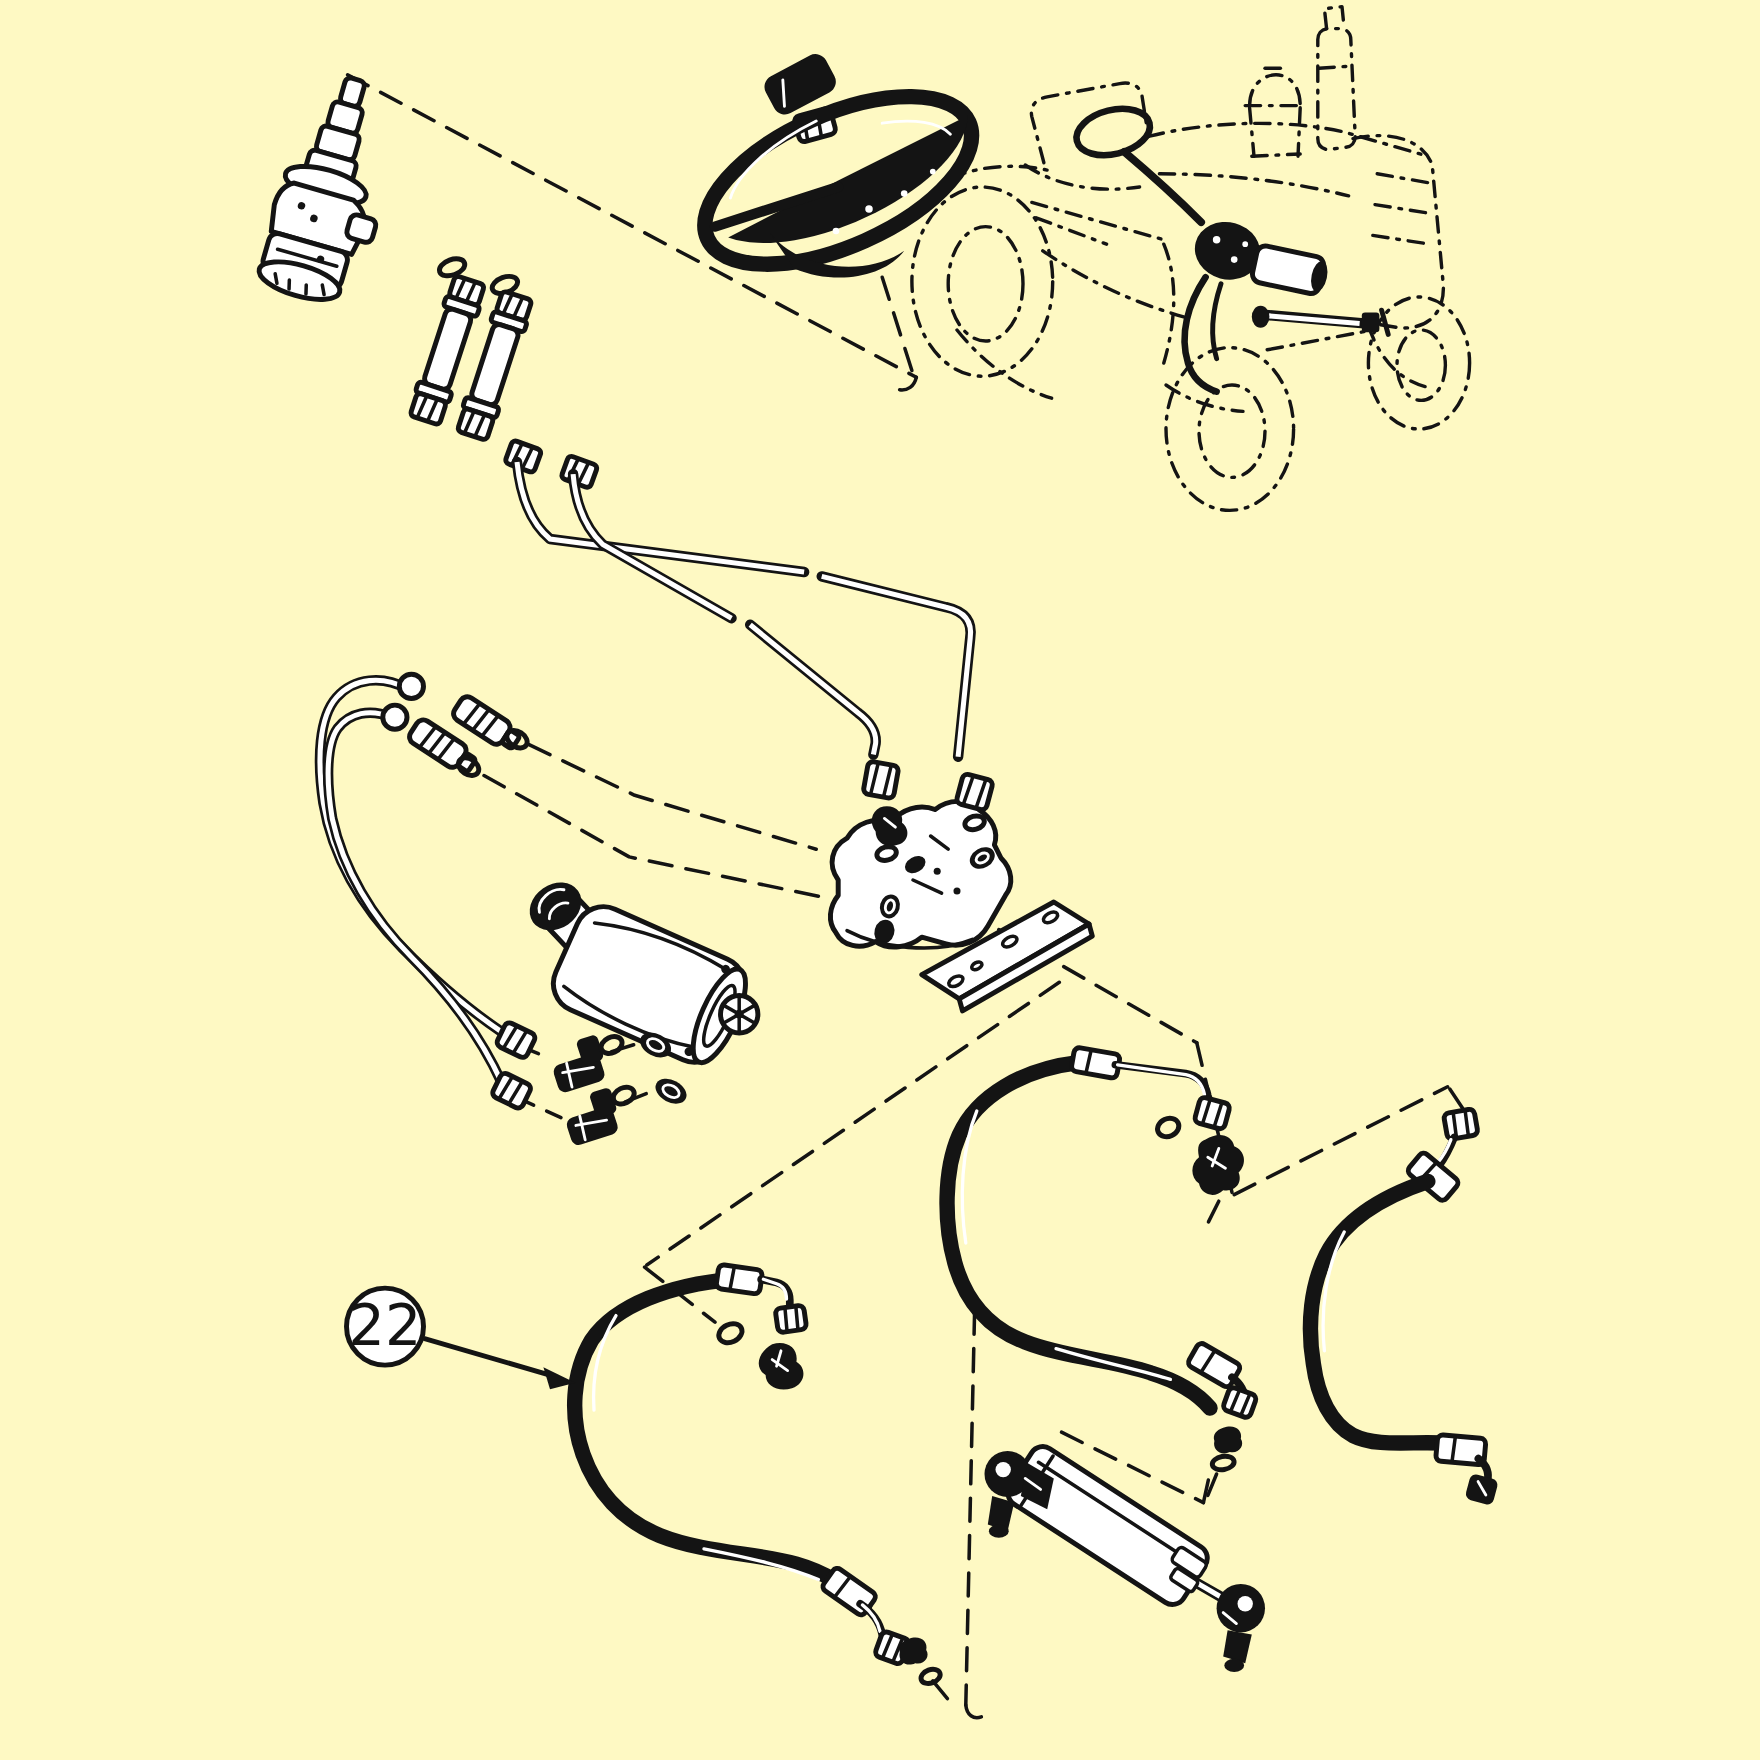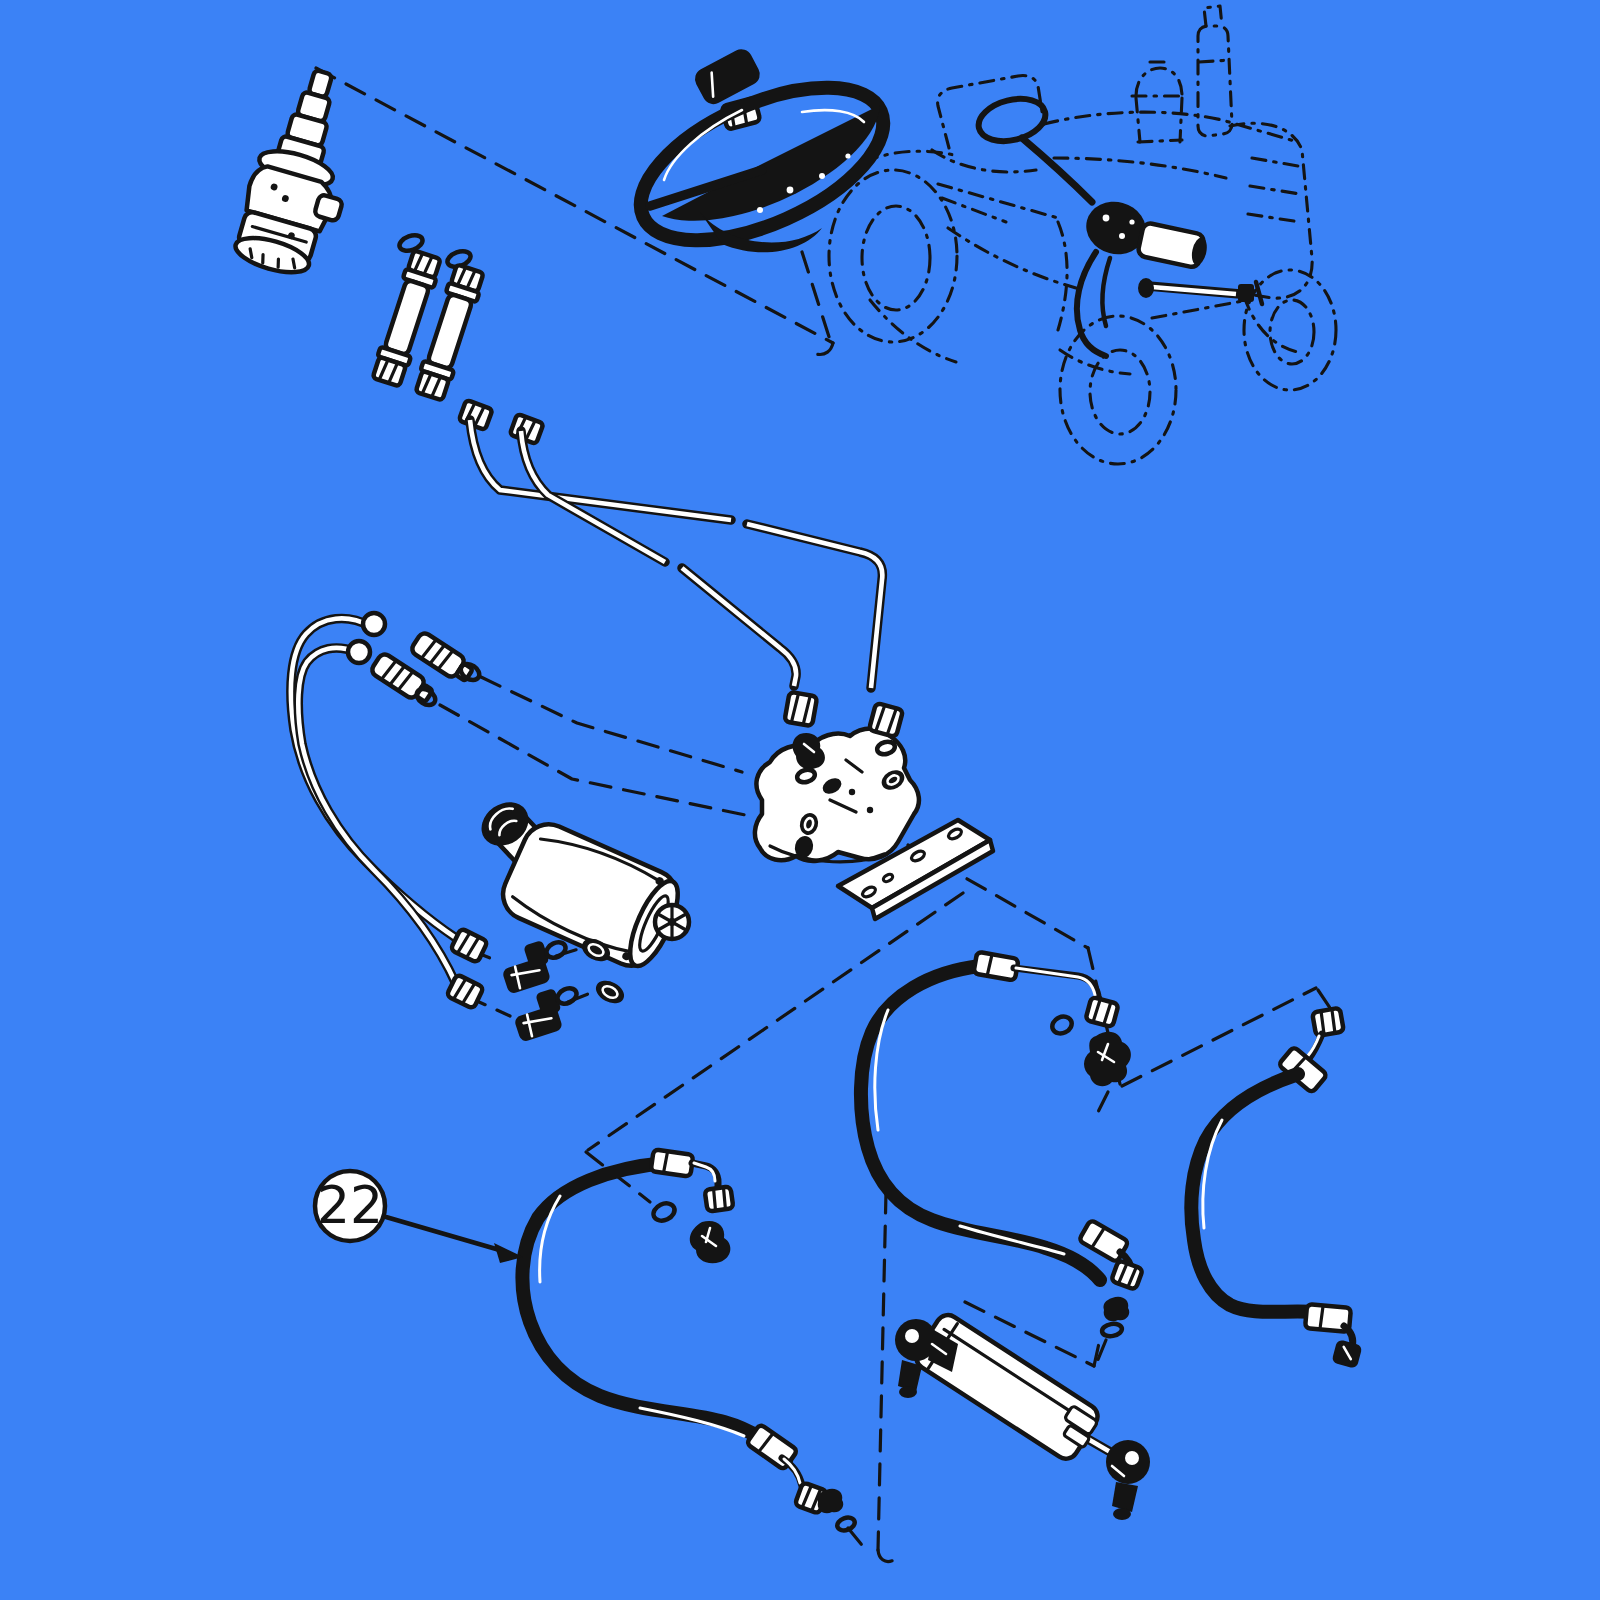--- a/index.html
+++ b/index.html
@@ -1,17 +1,17 @@
 <!DOCTYPE html>
 <html><head>
 <meta charset="utf-8">
 <style>
   html,body{margin:0;padding:0;background:#ffffff;}
   body{font-family:"DejaVu Sans", sans-serif;}
-  .stage{width:1600px;height:1600px;position:relative;background:#3b82f6;overflow:hidden;}
+  .stage{width:1600px;height:1600px;position:relative;background:#fef9c3;overflow:hidden;}
   svg{display:block;}
   .ink{stroke:#141414;fill:none;stroke-linecap:round;stroke-linejoin:round;}
   .s3{stroke-width:3.2;}
   .s4{stroke-width:4.5;}
   .s6{stroke-width:6;}
   .s7{stroke-width:7;}
   .s9{stroke-width:9.5;}
   .s14{stroke-width:14;}
   .wfill{fill:#ffffff;}
   .blk{fill:#141414;stroke:none;}

